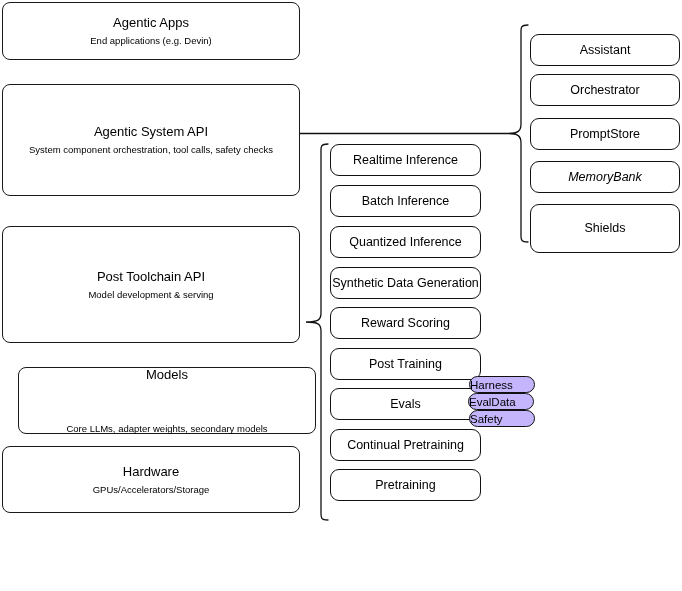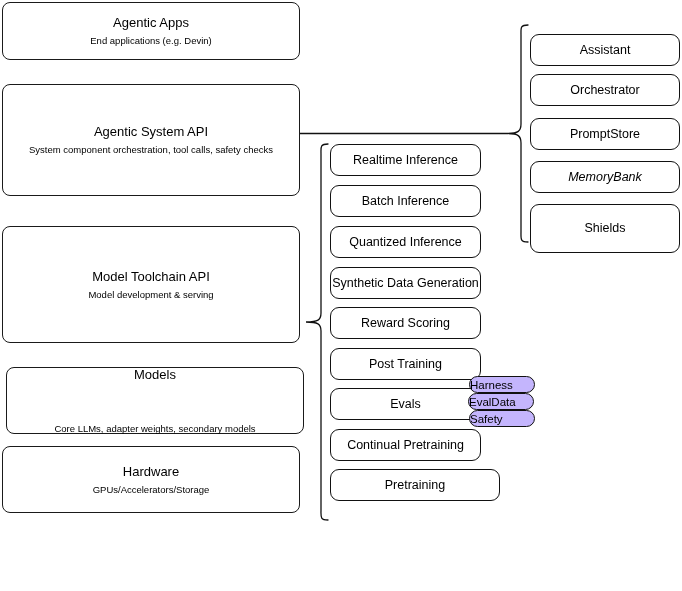--- a/index.html
+++ b/index.html
@@ -99,25 +99,25 @@
     <div class="layer-title">Agentic Apps</div>
     <div class="layer-sub">End applications (e.g. Devin)</div>
   </div>
 
   <div class="layer-box" style="left:2px; top:84px; width:298px; height:112px;">
     <div class="layer-title">Agentic System API</div>
     <div class="layer-sub">System component orchestration, tool calls, safety checks</div>
   </div>
 
   <div class="layer-box" style="left:2px; top:226px; width:298px; height:117px;">
-    <div class="layer-title">Model Toolchain API</div>
+    <div class="layer-title">Post Toolchain API</div>
     <div class="layer-sub">Model development &amp; serving</div>
   </div>
 
-  <div class="layer-box" style="left:6px; top:367px; width:298px; height:67px;gap:36px;">
+  <div class="layer-box" style="left:18px; top:367px; width:298px; height:67px;gap:36px;">
     <div class="layer-title">Models</div>
     <div class="layer-sub">Core LLMs, adapter weights, secondary models</div>
   </div>
 
   <div class="layer-box" style="left:2px; top:446px; width:298px; height:67px;">
     <div class="layer-title">Hardware</div>
     <div class="layer-sub">GPUs/Accelerators/Storage</div>
   </div>
 
 
@@ -176,21 +176,21 @@
   </div>
 
   <div class="cap-box" style="left:330px; top:388px; width:151px; height:32px;">
     <div class="cap-label">Evals</div>
   </div>
 
   <div class="cap-box" style="left:330px; top:429px; width:151px; height:32px;">
     <div class="cap-label">Continual Pretraining</div>
   </div>
 
-  <div class="cap-box" style="left:330px; top:469px; width:170px; height:32px;">
+  <div class="cap-box" style="left:330px; top:469px; width:151px; height:32px;">
     <div class="cap-label">Pretraining</div>
   </div>
 
   <div class="pill" style="left:469px; top:376px; width:66px; height:17px;">
     <div class="pill-label">Harness</div>
   </div>
 
   <div class="pill" style="left:468px; top:393px; width:66px; height:17px;">
     <div class="pill-label">EvalData</div>
   </div>

